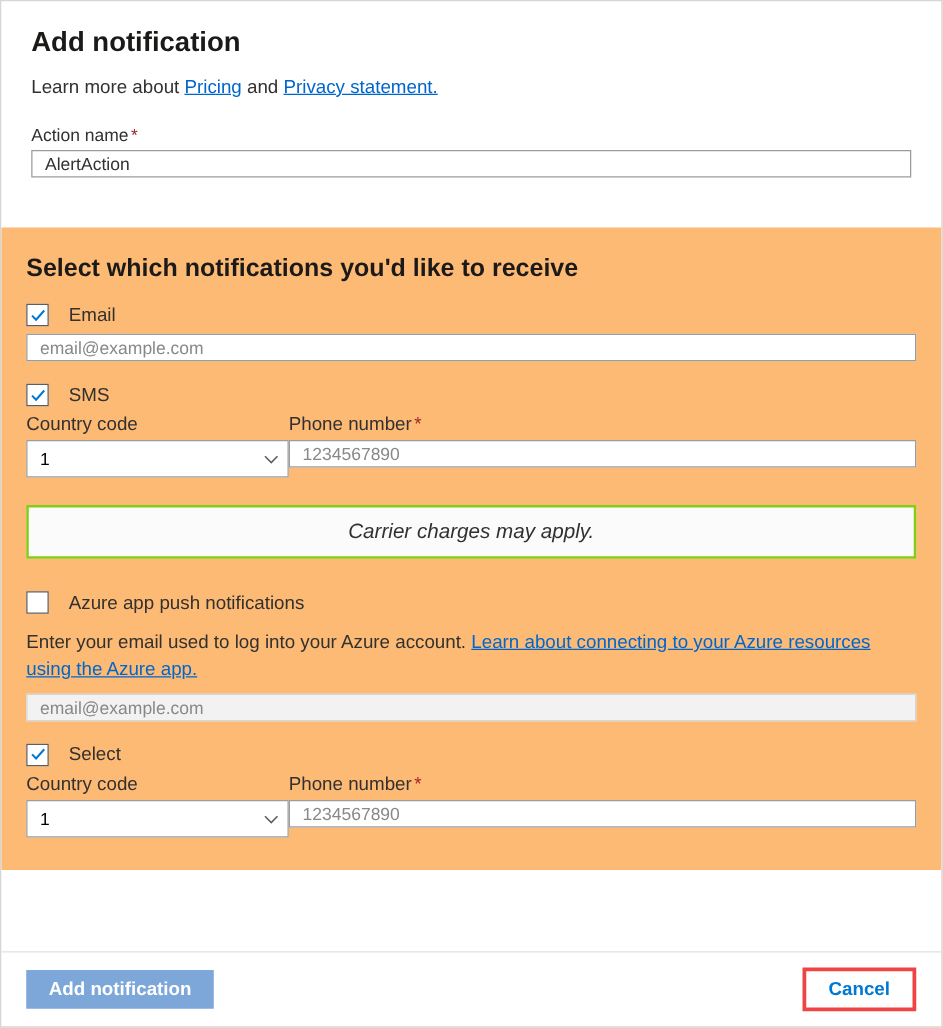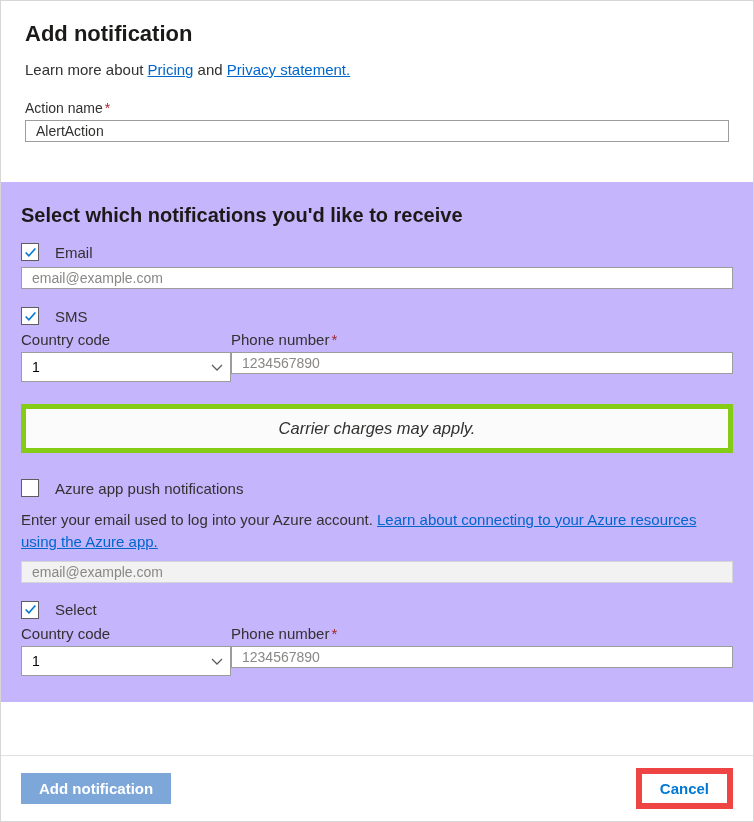--- a/index.html
+++ b/index.html
@@ -53,21 +53,21 @@
     color: #323130;
     font-family: inherit;
   }
   input.text-input::placeholder { color: #8a8886; }
   input.text-input:disabled {
     background: #f2f2f2;
     color: #a19f9d;
     border-color: #d6d6d6;
   }
   .panel {
-    background: #c4b5fd;
+    background: #fdba74;
     margin: 40px -24px 0 -24px;
     padding: 22px 20px 26px 20px;
   }
   h2.section-title {
     font-size: 20px;
     font-weight: 700;
     margin-bottom: 16px;
     color: #1b1a19;
   }
   .check-row {
@@ -110,21 +110,21 @@
   }
   .select-wrap .chev {
     position: absolute;
     right: 8px;
     top: 50%;
     transform: translateY(-50%);
     pointer-events: none;
     color: #605e5c;
   }
   .notice {
-    border: 5px solid #84cc16;
+    border: 2px solid #84cc16;
     background: #fbfbfb;
     text-align: center;
     padding: 10px;
     font-style: italic;
     font-size: 16.5px;
     color: #323130;
     margin-top: 22px;
     margin-bottom: 26px;
   }
   .helper {
@@ -153,21 +153,21 @@
     font-size: 15px;
     font-weight: 600;
     font-family: inherit;
     cursor: pointer;
     min-width: 150px;
     text-align: center;
   }
   .btn-secondary {
     background: #fff;
     color: #0078d4;
-    border: 6px solid #ef4444;
+    border: 3px solid #ef4444;
     padding: 6px 18px;
     font-size: 15px;
     font-weight: 600;
     font-family: inherit;
     cursor: pointer;
   }
 </style>
 </head>
 <body>
 

